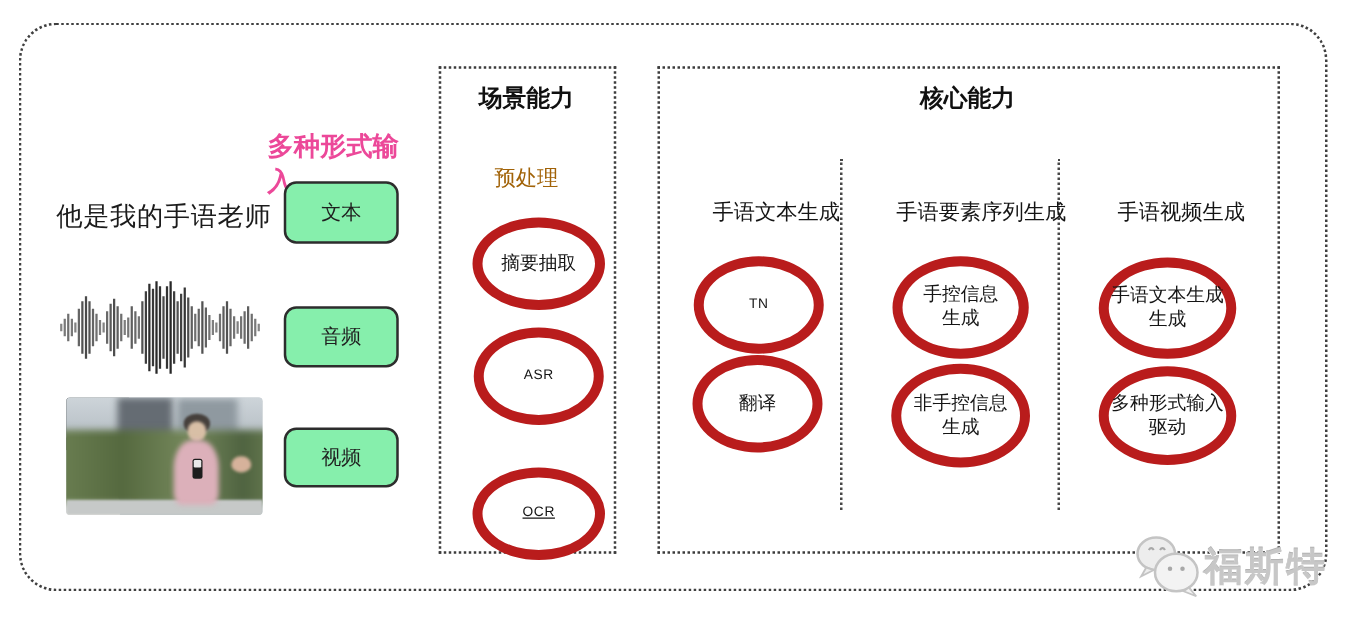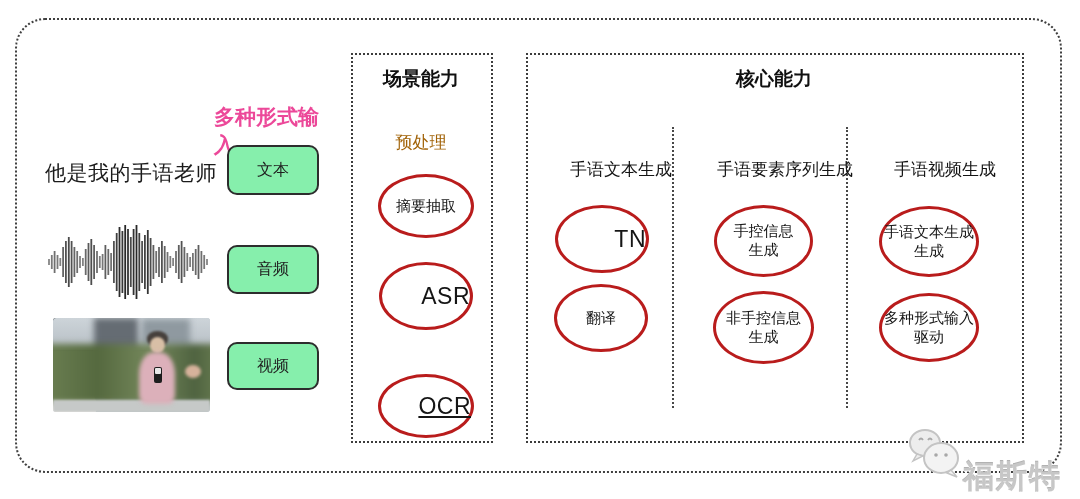--- a/index.html
+++ b/index.html
@@ -47,37 +47,37 @@
 
   .col-header{position:absolute;top:158px;text-align:right;font-size:17px;color:#141414;}
   .hdr1{left:528px;width:144px;}
   .hdr2{left:683px;width:150px;margin-left:20px;}
   .hdr3{left:856px;width:140px;}
 
   .sep{position:absolute;top:127px;height:281px;width:0;border-left:2px dotted #474747;}
   .sep1{left:672px;}
   .sep2{left:846px;}
 
-  .node{position:absolute;border:3px solid #b91c1c;border-radius:50%;background:#fff;
+  .node{position:absolute;border:8px solid #b91c1c;border-radius:50%;background:#fff;
     display:flex;flex-direction:column;align-items:center;justify-content:center;
     text-align:center;font-size:15px;color:#151515;line-height:1.25;}
-  .node.lg{font-size:23px;letter-spacing:0.5px;align-items:flex-end;}
+  .node.lg{font-size:11px;letter-spacing:0.5px;}
   .n-abstract{left:378px;top:174px;width:90px;height:58px;}
   .n-asr{left:379px;top:262px;width:88px;height:62px;}
   .n-ocr{left:378px;top:374px;width:90px;height:58px;text-decoration:underline;}
   .n-tn{left:555px;top:205px;width:88px;height:62px;}
   .n-trans{left:554px;top:284px;width:88px;height:62px;}
   .n-manual{left:714px;top:205px;width:93px;height:66px;}
   .n-nonmanual{left:713px;top:291px;width:95px;height:67px;}
   .n-hyper{left:879px;top:206px;width:94px;height:65px;}
   .n-drive{left:879px;top:293px;width:94px;height:63px;}
 
   .wm-logo{position:absolute;left:905px;top:427px;}
   .wm-text{position:absolute;left:963px;top:433px;font-size:31px;font-weight:bold;color:#c7c7c7;
-    letter-spacing:2px;text-shadow:0 1px 0 #ffffff,0 -1px 0 #b2b2b2;margin-top:23px;}
+    letter-spacing:2px;text-shadow:0 1px 0 #ffffff,0 -1px 0 #b2b2b2;}
 </style>
 </head>
 <body>
 
 <div class="canvas">
 
   <div class="outer-border"></div>
 
   <div class="input-label">多种形式输入</div>
   <div class="text-example">他是我的手语老师</div>

